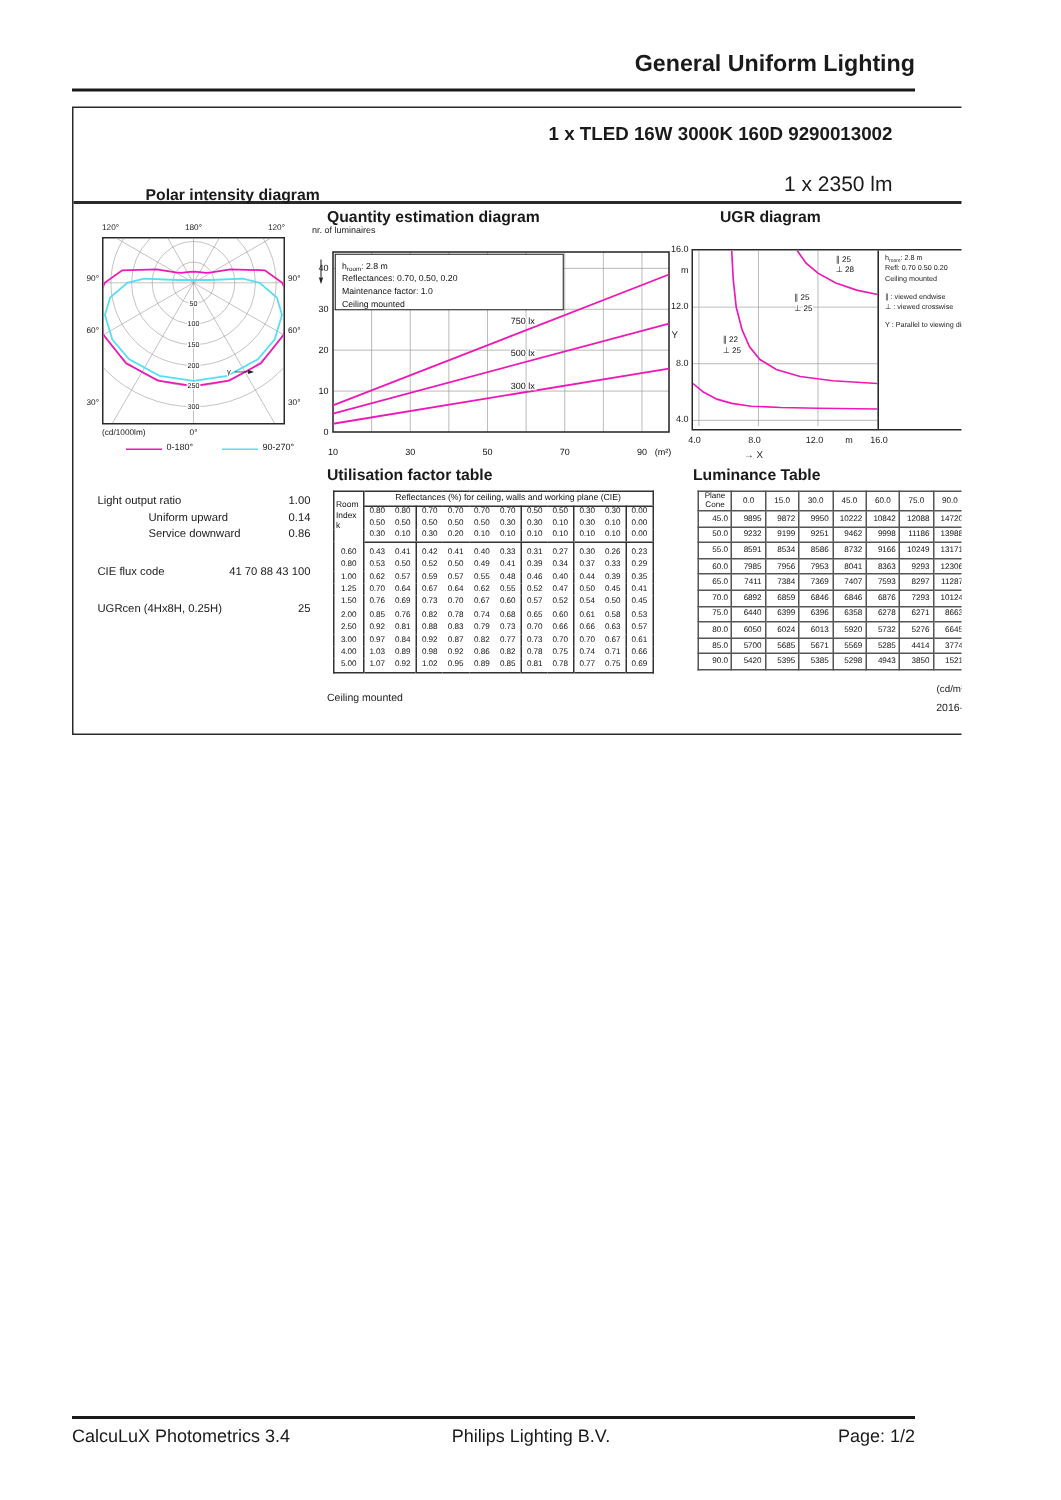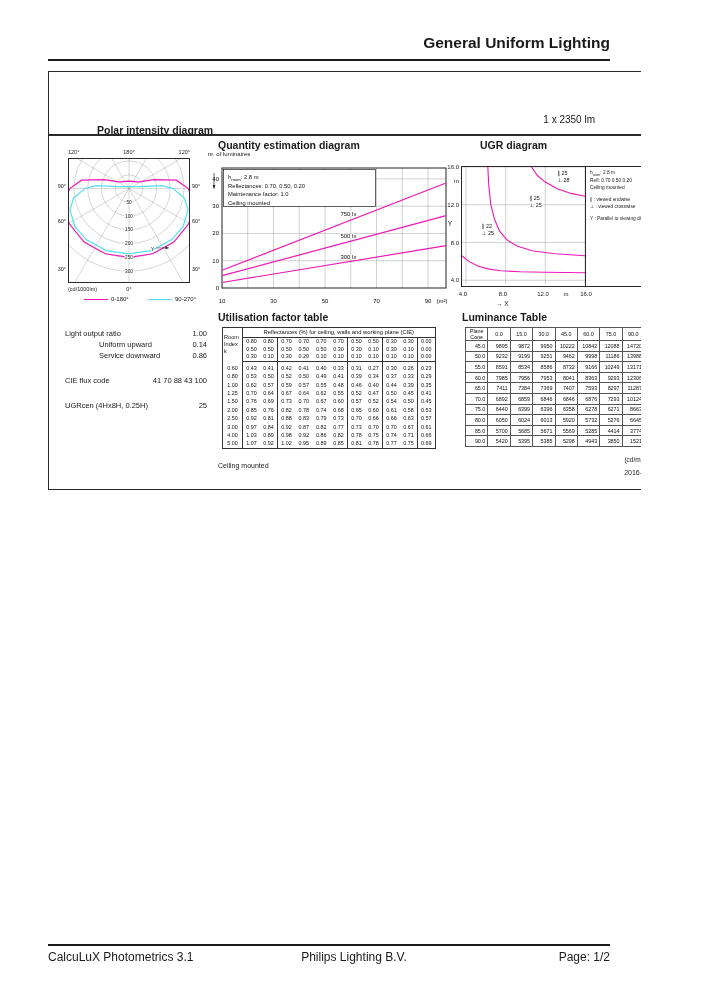--- a/index.html
+++ b/index.html
@@ -3,21 +3,21 @@
 <meta charset="utf-8">
 <style>
   html,body{margin:0;padding:0;background:#fff;}
   .page{position:relative;width:641px;height:1000px;background:#fff;overflow:hidden;
         font-family:"Liberation Sans","DejaVu Sans",sans-serif;color:#1a1a1a;}
   .abs{position:absolute;}
   .hdr-title{top:34px;right:31px;font-size:15.5px;font-weight:bold;}
   .hdr-line{left:48px;right:31px;top:59px;height:2px;background:#1a1a1a;}
   .main-box{left:48px;top:71px;width:628px;height:419px;border:1.5px solid #2a2a2a;box-sizing:border-box;}
   .prod-title{top:82px;right:46px;font-size:12.5px;font-weight:bold;}
-  .lumen{top:114px;right:46px;font-size:10px;}
+  .lumen{top:114px;right:46px;font-size:14px;}
   .prod-div{left:49px;width:626px;top:134px;height:1.5px;background:#2a2a2a;}
   .sec-title{font-size:10.5px;font-weight:600;}
   .t55{font-size:5.5px;}
   .t6{font-size:6px;}
   .t65{font-size:6.5px;}
   .t7{font-size:7px;}
   .ctr{text-align:center;} .rgt{text-align:right;}
   .polar-border{left:68px;top:158px;width:122px;height:125px;}
   .legend-item{display:flex;align-items:center;gap:3px;font-size:6px;}
   .legend-swatch{display:inline-block;width:24px;height:0;border-top:1.6px solid #000;}
@@ -53,20 +53,21 @@
 </style>
 </head>
 <body>
 
 <div class="page">
 
   <div class="abs hdr-title">General Uniform Lighting</div>
   <div class="abs hdr-line"></div>
 
   <div class="abs main-box"></div>
+  <div class="abs prod-title">1 x TLED 16W 3000K 160D 9290013002</div>
   <div class="abs lumen">1 x 2350 lm</div>
   <div class="abs prod-div"></div>
 
   <div class="abs sec-title" style="left:65px;top:124px;padding-left:32px;">Polar intensity diagram</div>
   <div class="abs t55" style="left:68px;top:149px;width:16px;">120°</div>
   <div class="abs t55 ctr" style="left:121px;top:149px;width:16px;">180°</div>
   <div class="abs t55 rgt" style="left:174px;top:149px;width:16px;">120°</div>
   <div class="abs t55 rgt" style="left:50px;top:183px;width:16px;">90°</div>
   <div class="abs t55 rgt" style="left:50px;top:218px;width:16px;">60°</div>
   <div class="abs t55 rgt" style="left:50px;top:266px;width:16px;">30°</div>
@@ -565,17 +566,17 @@
             <td>1521</td>
           </tr>
         </tbody>
       </table>
   </div>
   <div class="abs t65 rgt" style="left:465px;top:456px;width:180px;">(cd/m²)</div>
 
   <div class="abs t7 rgt" style="left:560px;top:469px;width:100px;">2016-10-28</div>
 
   <div class="abs footer-line"></div>
-  <div class="abs footer-txt" style="left:48px;">CalcuLuX Photometrics 3.1</div>
+  <div class="abs footer-txt" style="left:48px;">CalcuLuX Photometrics 3.4</div>
   <div class="abs footer-txt ctr" style="left:254px;width:200px;">Philips Lighting B.V.</div>
   <div class="abs footer-txt rgt" style="right:31px;">Page: 1/2</div>
 
 </div>
 
 </body></html>

